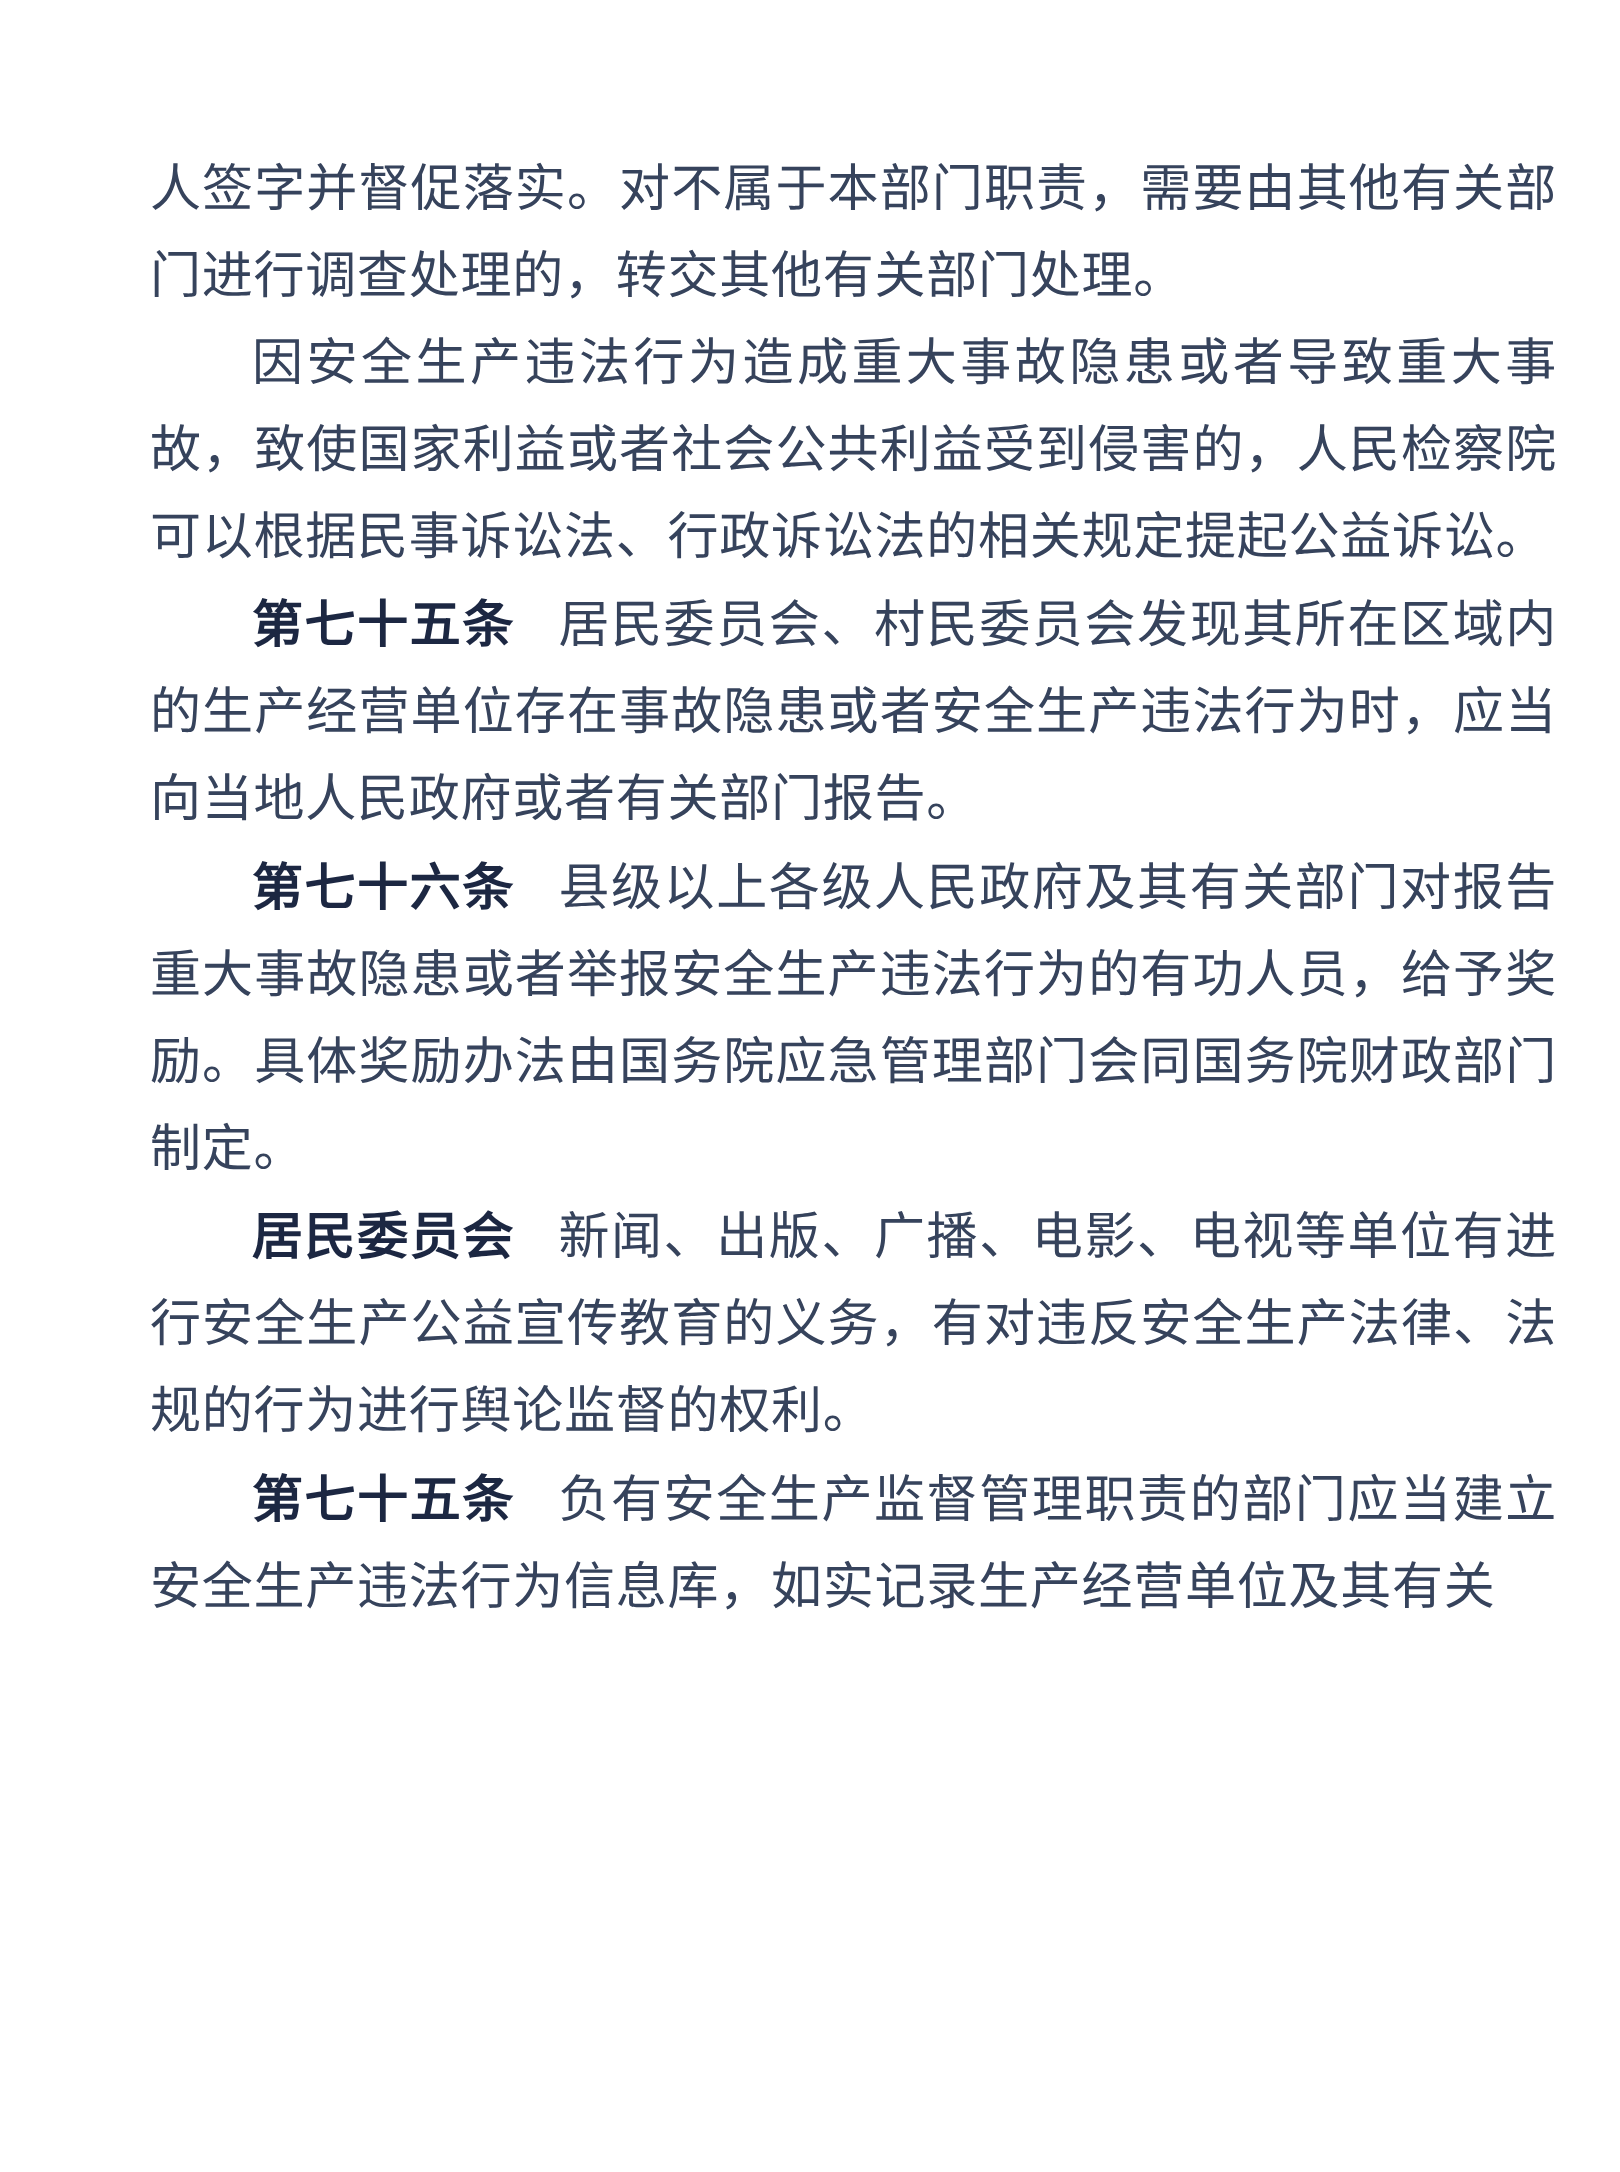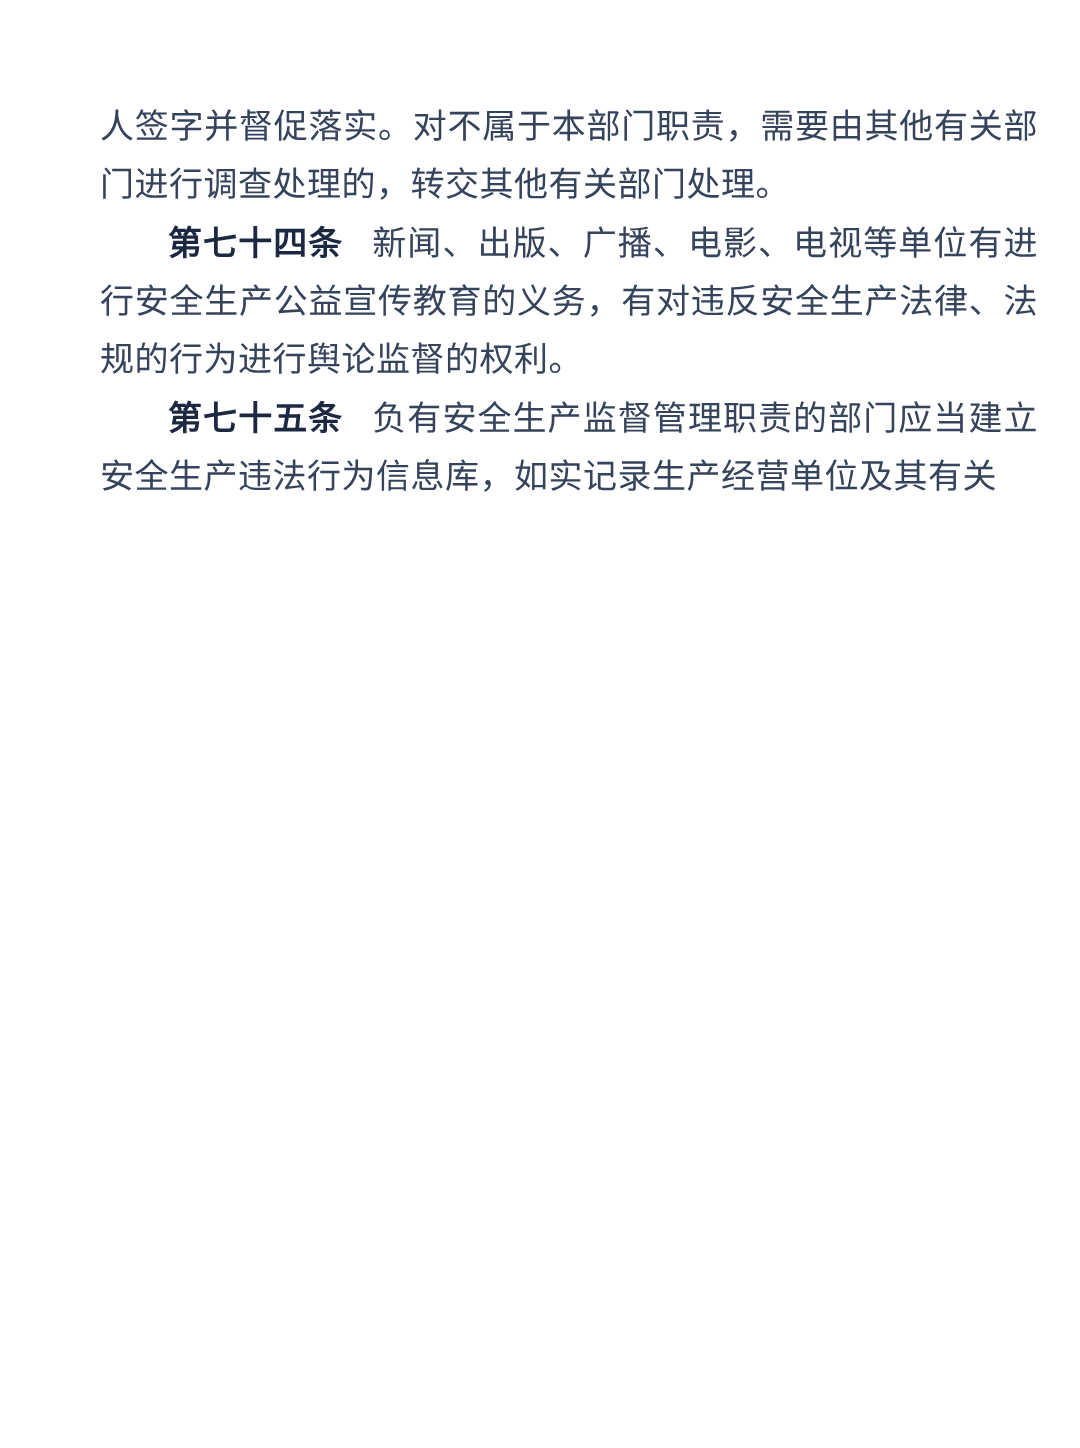--- a/index.html
+++ b/index.html
@@ -45,20 +45,23 @@
 </style>
 </head>
 <body>
 
 <div class="page">
   <div class="content" id="content">
   <p class="para"><span class="para-text">人签字并督促落实。对不属于本部门职责，需要由其他有关部门进行调查处理的，转交其他有关部门处理。</span></p>
 
 
 
+  <p class="para indent"><span class="para-text">因安全生产违法行为造成重大事故隐患或者导致重大事故，致使国家利益或者社会公共利益受到侵害的，人民检察院可以根据民事诉讼法、行政诉讼法的相关规定提起公益诉讼。</span></p>
 
+  <p class="para indent"><b class="art-num">第七十五条</b><span class="para-text">居民委员会、村民委员会发现其所在区域内的生产经营单位存在事故隐患或者安全生产违法行为时，应当向当地人民政府或者有关部门报告。</span></p>
 
+  <p class="para indent"><b class="art-num">第七十六条</b><span class="para-text">县级以上各级人民政府及其有关部门对报告重大事故隐患或者举报安全生产违法行为的有功人员，给予奖励。具体奖励办法由国务院应急管理部门会同国务院财政部门制定。</span></p>
 
-  <p class="para indent"><b class="art-num">第七十四条</b><span class="para-text">新闻、出版、广播、电影、电视等单位有进行安全生产公益宣传教育的义务，有对违反安全生产法律、法规的行为进行舆论监督的权利。</span></p>
+  <p class="para indent"><b class="art-num">居民委员会</b><span class="para-text">新闻、出版、广播、电影、电视等单位有进行安全生产公益宣传教育的义务，有对违反安全生产法律、法规的行为进行舆论监督的权利。</span></p>
 
   <p class="para indent"><b class="art-num">第七十五条</b><span class="para-text">负有安全生产监督管理职责的部门应当建立安全生产违法行为信息库，如实记录生产经营单位及其有关</span></p>
 </div>
 </div>
 
 </body></html>

